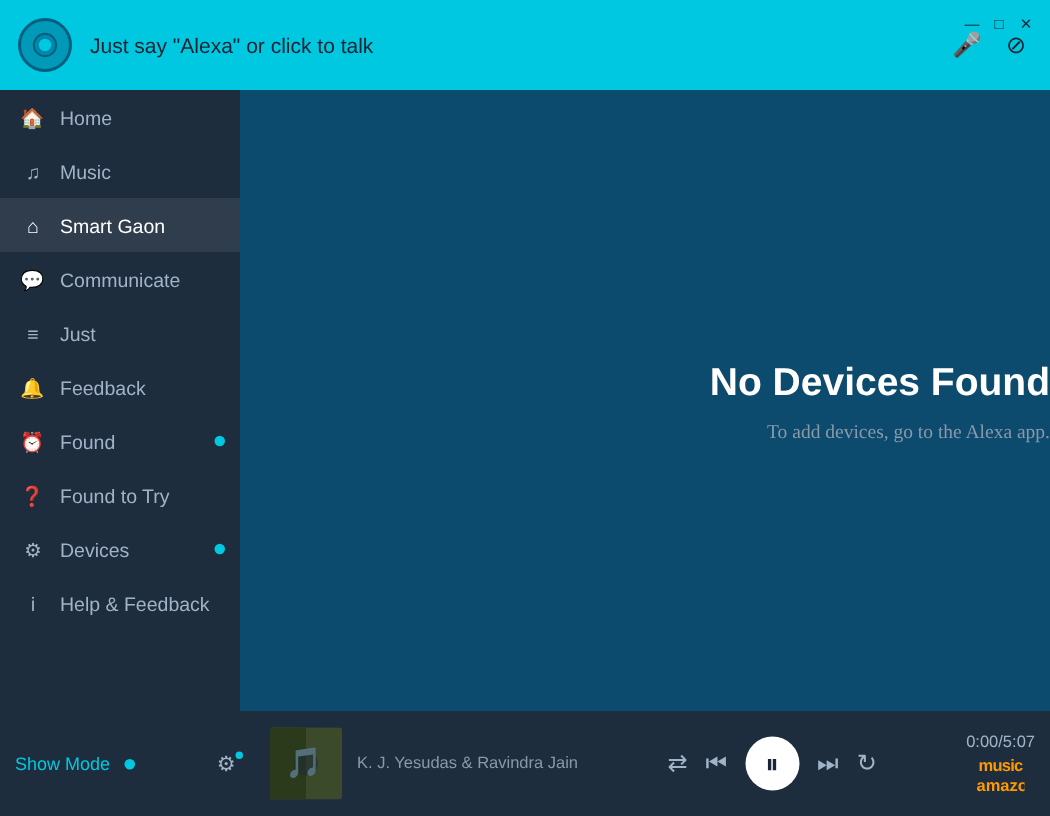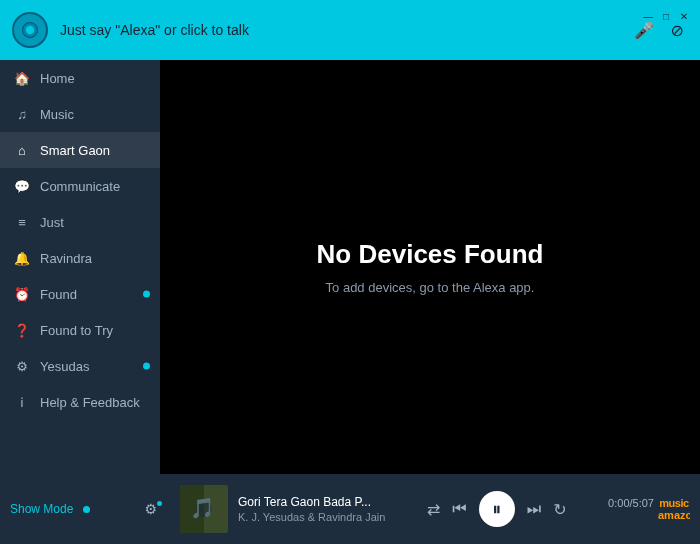--- a/index.html
+++ b/index.html
@@ -125,35 +125,36 @@
       background: #00c8e0;
       position: absolute;
       right: 10px;
       top: 50%;
       transform: translateY(-50%);
     }
 
     
     .content {
       flex: 1;
-      background: #000000;
-      display: flex;
-      align-items: center;
+      background: #0c4a6e;
+      display: flex;
+      align-items: flex-end;
       justify-content: center;
       flex-direction: column;
     }
     .no-devices-title {
       color: #ffffff;
       font-size: 26px;
       font-weight: 600;
       margin-bottom: 10px;
     }
     .no-devices-subtitle {
       color: #8899aa;
       font-size: 13px;
+      font-family: Liberation Serif, serif;
     }
 
     
     .player-bar {
       width: 100%;
       height: 70px;
       background: #1e2d3d;
       display: flex;
       align-items: center;
       padding: 0 10px;
@@ -293,34 +294,34 @@
     <div class="sidebar-item">
       <span class="sidebar-item-icon">💬</span>
       <span class="sidebar-item-label">Communicate</span>
     </div>
     <div class="sidebar-item">
       <span class="sidebar-item-icon">≡</span>
       <span class="sidebar-item-label">Just</span>
     </div>
     <div class="sidebar-item">
       <span class="sidebar-item-icon">🔔</span>
-      <span class="sidebar-item-label">Ravindra</span>
+      <span class="sidebar-item-label">Feedback</span>
     </div>
     <div class="sidebar-item">
       <span class="sidebar-item-icon">⏰</span>
       <span class="sidebar-item-label">Found</span>
       <span class="dot"></span>
     </div>
     <div class="sidebar-item">
       <span class="sidebar-item-icon">❓</span>
       <span class="sidebar-item-label">Found to Try</span>
     </div>
     <div class="sidebar-item">
       <span class="sidebar-item-icon">⚙</span>
-      <span class="sidebar-item-label">Yesudas</span>
+      <span class="sidebar-item-label">Devices</span>
       <span class="dot"></span>
     </div>
     <div class="sidebar-item">
       <span class="sidebar-item-icon">ℹ</span>
       <span class="sidebar-item-label">Help &amp; Feedback</span>
     </div>
   </div>
 
   <div class="content">
     <div class="no-devices-title">No Devices Found</div>
@@ -344,33 +345,32 @@
       <svg width="48" height="48" viewBox="0 0 48 48">
         <rect width="48" height="48" fill="#3a4a2a"></rect>
         <rect x="0" y="0" width="24" height="48" fill="#2a3a1a"></rect>
         <circle cx="24" cy="24" r="8" fill="#1a2a3a" opacity="0.5"></circle>
         <text x="10" y="30" font-size="20" fill="#888">🎵</text>
       </svg>
     </div>
   </div>
 
   <div class="track-info">
-    <span class="track-name">Gori Tera Gaon Bada P...</span>
     <span class="track-artist">K. J. Yesudas &amp; Ravindra Jain</span>
   </div>
 
   <div class="player-controls">
     <span class="ctrl-btn">⇄</span>
     <span class="ctrl-btn">⏮</span>
     <span class="ctrl-btn play">⏸</span>
     <span class="ctrl-btn">⏭</span>
     <span class="ctrl-btn">↻</span>
   </div>
 
-  <div style="display:flex;flex-direction:row;align-items:flex-start;gap:4px;margin-left:auto;">
+  <div style="display:flex;flex-direction:column;align-items:center;gap:4px;margin-left:auto;">
     <span class="player-time">
       <span>0:00</span>/<span>5:07</span>
     </span>
     <div style="display:flex;flex-direction:column;align-items:center;">
       <span class="music-logo">music</span>
       <svg width="32" height="12" viewBox="0 0 32 12">
         <text x="0" y="10" font-size="11" fill="#ff9900" font-family="Arial" font-weight="bold">amazon</text>
       </svg>
     </div>
   </div>

